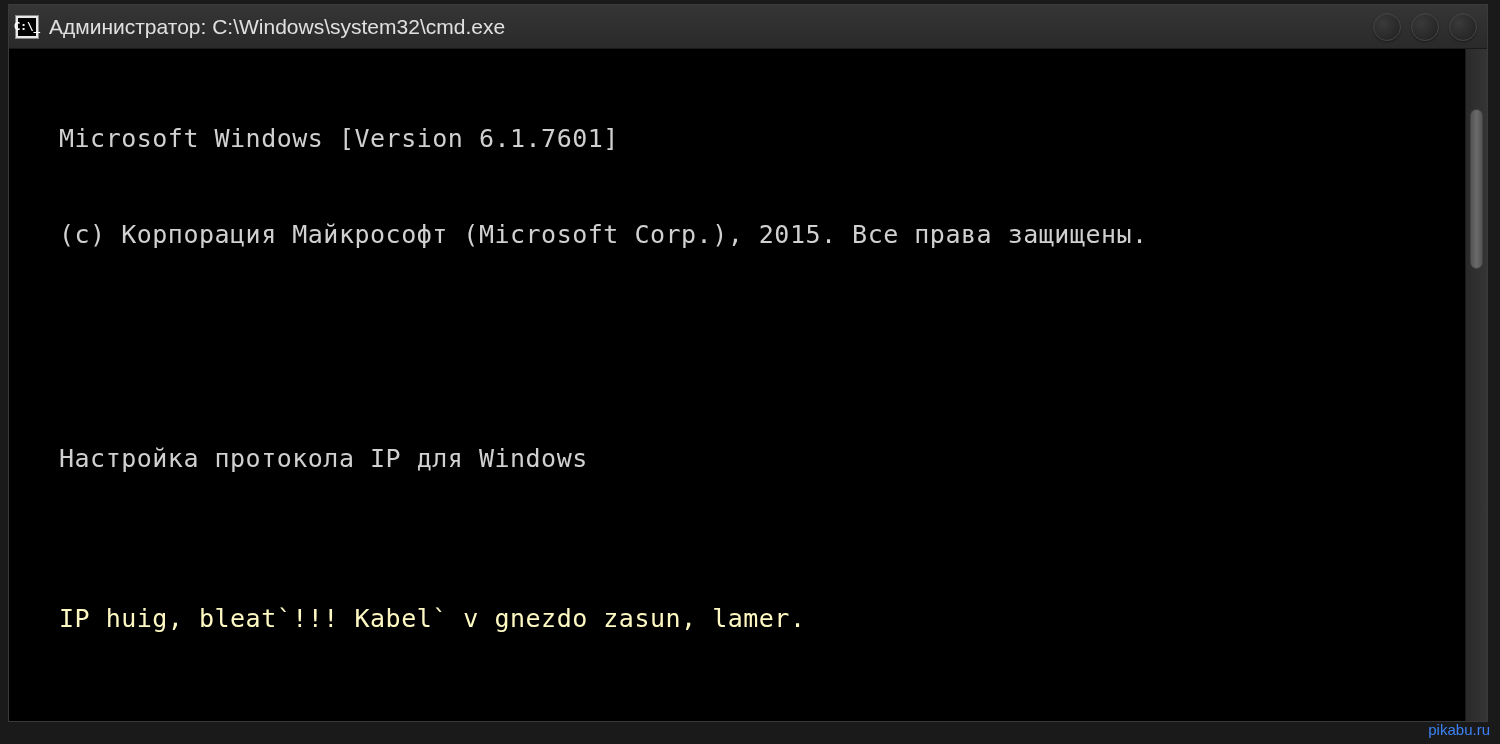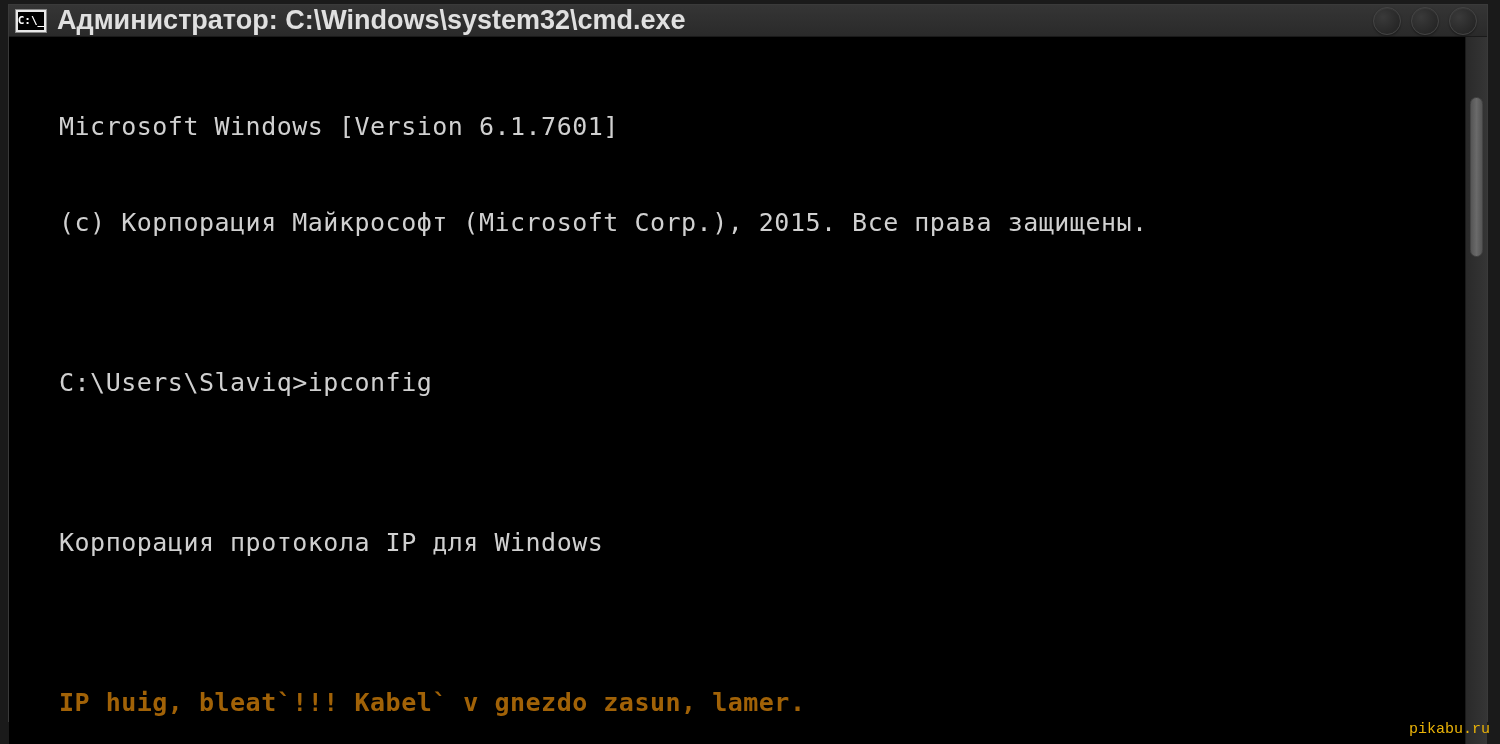--- a/index.html
+++ b/index.html
@@ -27,21 +27,21 @@
     }
     .titlebar {
       height: 44px;
       background: linear-gradient(to bottom, #353535, #2a2a2a);
       display: flex;
       align-items: center;
       padding: 0 6px;
       border-bottom: 1px solid #1a1a1a;
     }
     .titlebar-icon {
-      width: 32px;
+      width: 24px;
       height: 24px;
       background: #e8e8e8;
       border: 1px solid #888;
       display: flex;
       align-items: center;
       justify-content: center;
       font-family: monospace;
       font-size: 13px;
       font-weight: bold;
       color: #000;
@@ -59,22 +59,22 @@
     }
     .titlebar-icon-text {
       position: relative;
       color: #fff;
       font-size: 11px;
       z-index: 1;
     }
     .titlebar-title {
       color: #e0e0e0;
       font-family: "Segoe UI", Tahoma, sans-serif;
-      font-size: 27px;
-      font-weight: 700;
+      font-size: 21px;
+      font-weight: 400;
       flex: 1;
     }
     .window-controls {
       display: flex;
       gap: 10px;
       padding-right: 4px;
     }
     .window-control-btn {
       width: 28px;
       height: 28px;
@@ -98,22 +98,22 @@
       line-height: 1.28;
       color: #d0d0d0;
       white-space: pre;
       letter-spacing: 0.5px;
     }
     .console-line {
       display: block;
       margin-left: 40px;
     }
     .console-line.bold {
-      font-weight: bold;
-      color: #a16207;
+      font-weight: normal;
+      color: #fef9c3;
     }
     .scrollbar {
       width: 22px;
       background: linear-gradient(to right, #2a2a2a, #353535);
       position: relative;
       border-left: 1px solid #1a1a1a;
     }
     .scrollbar-thumb {
       position: absolute;
       top: 60px;
@@ -122,22 +122,22 @@
       height: 160px;
       background: linear-gradient(to right, #555, #6a6a6a, #555);
       border-radius: 7px;
       border: 1px solid #444;
       cursor: pointer;
     }
     .watermark {
       position: absolute;
       right: 10px;
       bottom: 6px;
-      color: #eab308;
-      font-family: Liberation Mono, monospace;
+      color: #3b82f6;
+      font-family: Liberation Sans, sans-serif;
       font-size: 15px;
     }
   </style>
 </head>
 <body>
 
 <div class="window">
   <div class="titlebar">
     <div class="titlebar-icon">
       <span class="titlebar-icon-text">C:\_</span>
@@ -147,23 +147,22 @@
       <div class="window-control-btn"></div>
       <div class="window-control-btn"></div>
       <div class="window-control-btn"></div>
     </div>
   </div>
   <div class="console-area">
     <div class="console-content">
       <span class="console-line">Microsoft Windows [Version 6.1.7601]</span>
       <span class="console-line">(c) Корпорация Майкрософт (Microsoft Corp.), 2015. Все права защищены.</span>
       <span class="console-line"></span>
-      <span class="console-line">C:\Users\Slaviq&gt;ipconfig</span>
       <span class="console-line"></span>
-      <span class="console-line">Корпорация протокола IP для Windows</span>
+      <span class="console-line">Настройка протокола IP для Windows</span>
       <span class="console-line"></span>
       <span class="console-line bold">IP huig, bleat`!!! Kabel` v gnezdo zasun, lamer.</span>
     </div>
     <div class="scrollbar">
       <div class="scrollbar-thumb"></div>
     </div>
   </div>
 </div>
 
 <div class="watermark">pikabu.ru</div>

